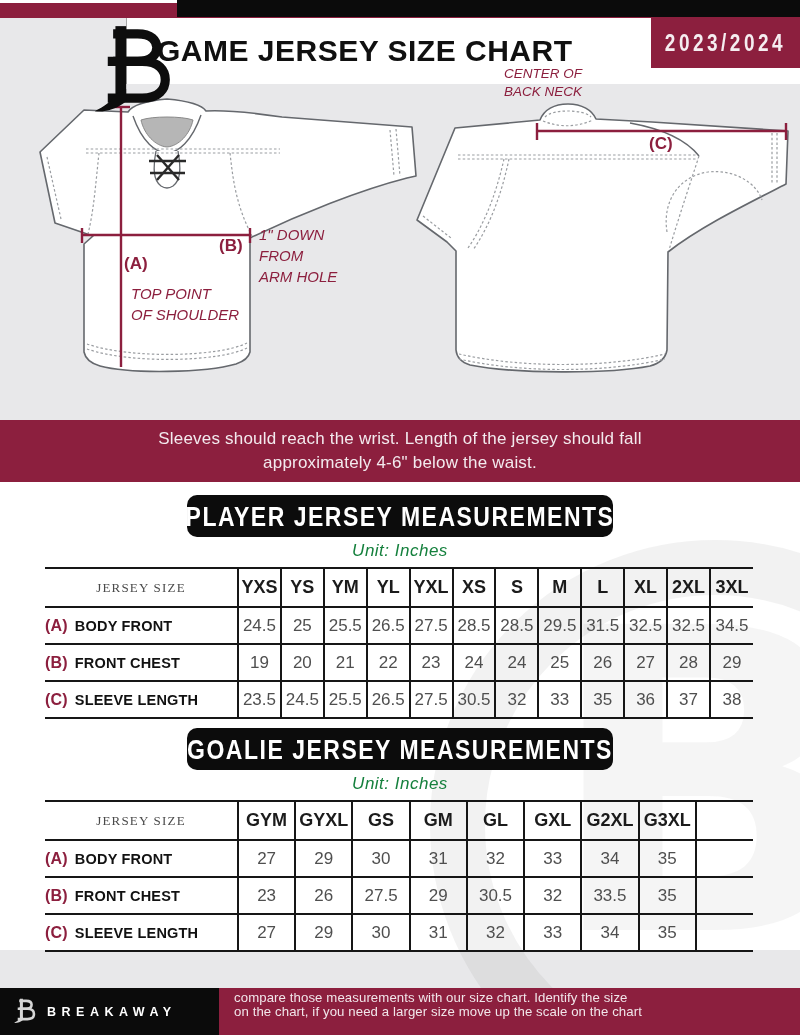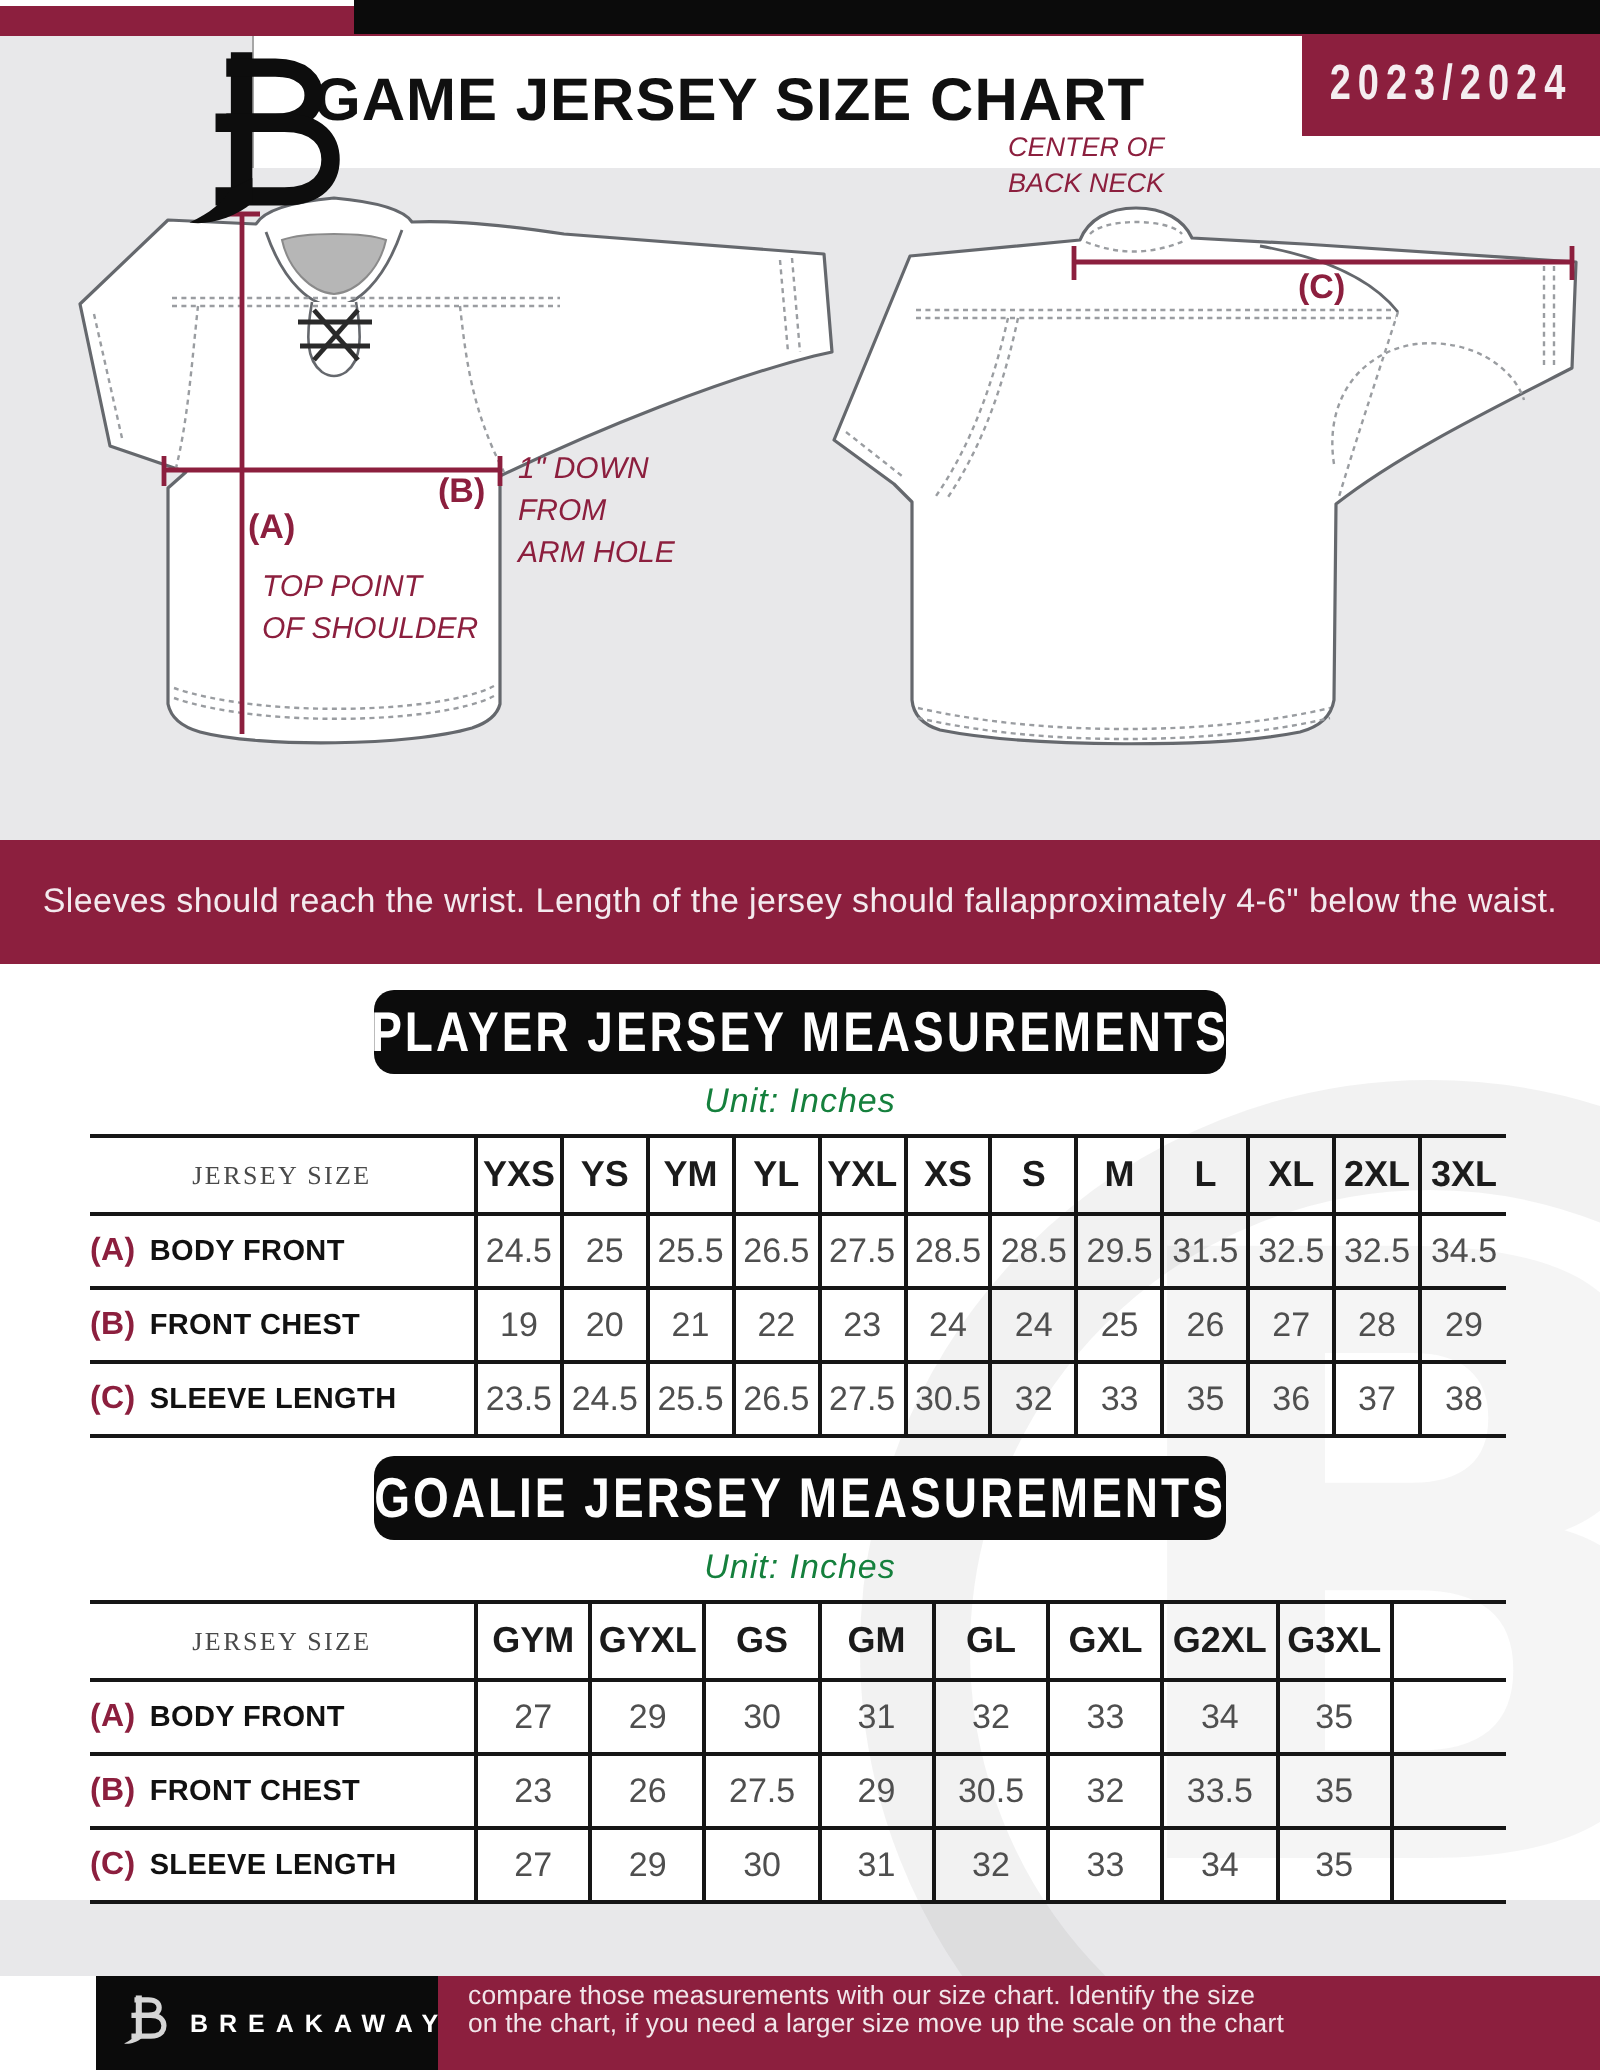--- a/index.html
+++ b/index.html
@@ -22,21 +22,21 @@
   .logo{left:76px;top:20px;z-index:3;}
 
   
   .diagram-svg{left:0;top:70px;z-index:1;}
   .note{z-index:2;color:var(--maroon);font-style:italic;font-size:15px;line-height:21px;white-space:nowrap;}
   .mlabel{z-index:2;color:var(--maroon);font-weight:800;font-size:17px;white-space:nowrap;}
   .note.small{font-size:13.5px;line-height:18px;text-align:center;}
 
   
   .banner{left:0;top:420px;width:800px;height:62px;background:var(--maroon);z-index:2;
-          display:flex;flex-direction:row;align-items:center;justify-content:center;}
+          display:flex;flex-direction:column;align-items:center;justify-content:center;}
   .banner div{color:#f3eaee;font-size:17px;line-height:24px;letter-spacing:.2px;}
 
   
   .wm-ring{left:430px;top:540px;width:460px;height:460px;border-radius:50%;
            border:55px solid rgba(110,110,115,0.09);z-index:1;}
   .wm-b{left:545px;top:575px;font-size:420px;font-weight:700;line-height:1;
         color:rgba(110,110,115,0.07);z-index:1;font-family:"DejaVu Sans",sans-serif;}
   .pre-footer{left:0;top:950px;width:800px;height:38px;background:var(--page_gray);z-index:0;}
 
   
@@ -56,21 +56,21 @@
   td.corner{font-size:13px;color:#4a4a4a;letter-spacing:1.2px;text-align:center;font-family:Liberation Serif, serif;}
   td.size-h{font-size:18px;font-weight:700;color:#1b1b1b;text-align:center;}
   td.val{font-size:17px;color:var(--number_gray);text-align:center;}
   td.rowlabel{padding-left:26px;font-size:14.5px;font-weight:600;color:#111;letter-spacing:.2px;}
   td.rowlabel b{color:var(--maroon);font-size:16px;margin-right:7px;font-weight:800;}
   #player-table{top:567px;}
   #goalie-table{top:800px;}
 
   
   .footer-black{left:0;top:988px;width:219px;height:47px;background:#0b0b0b;z-index:2;
-                display:flex;align-items:center;padding-left:11px;box-sizing:border-box;margin-left:48px;}
+                display:flex;align-items:center;padding-left:11px;box-sizing:border-box;}
   .footer-black .brand{color:#fff;font-weight:700;font-size:12.5px;letter-spacing:5.5px;margin-left:10px;}
   .footer-maroon{left:219px;top:988px;width:581px;height:47px;background:var(--maroon);z-index:2;
                  box-sizing:border-box;padding:3px 0 0 15px;}
   .footer-maroon div{color:#f1e6ea;font-size:13.2px;line-height:14.4px;letter-spacing:.1px;}
 
   svg .outline{fill:#ffffff;stroke:#65686d;stroke-width:1.6;stroke-linejoin:round;}
   svg .seam{fill:none;stroke:#9a9da1;stroke-width:1.2;stroke-dasharray:2.5 2.2;}
   svg .solid{fill:none;stroke:#65686d;stroke-width:1.4;}
   svg .lace{stroke:#2a2a2a;stroke-width:2.4;fill:none;}
   svg .measure{stroke:var(--maroon);stroke-width:2.4;fill:none;}

